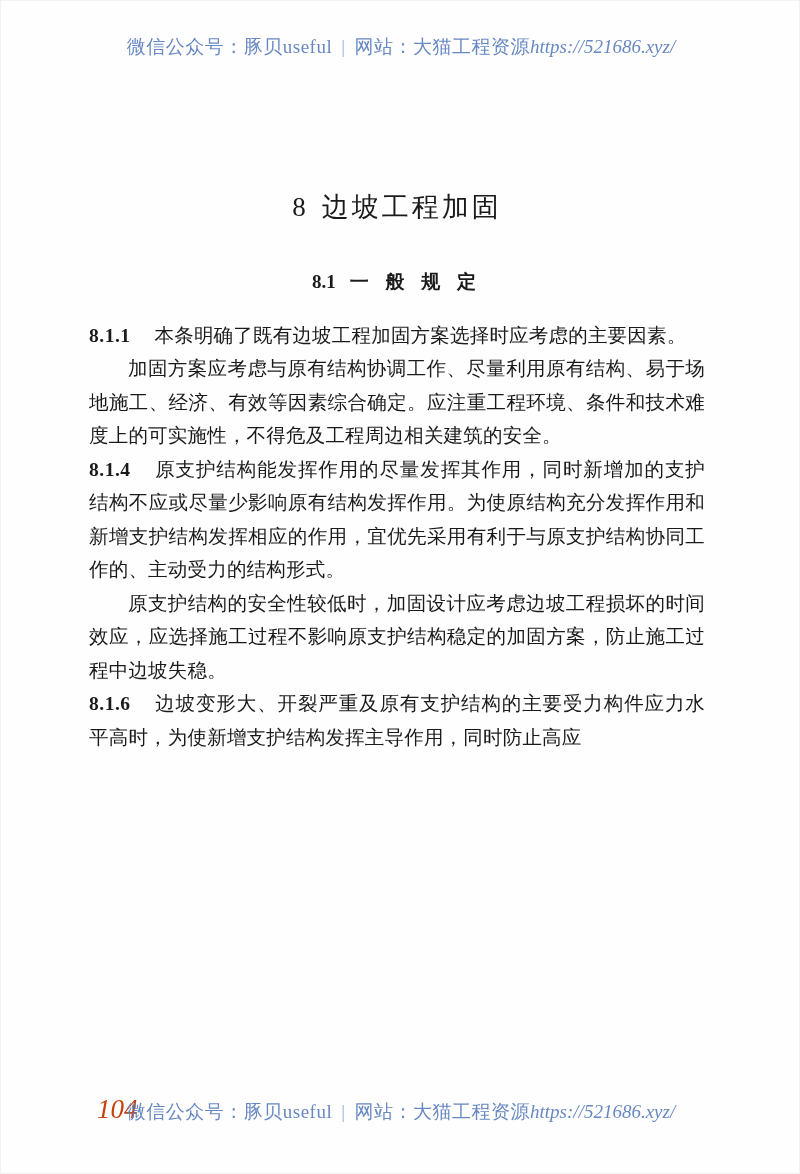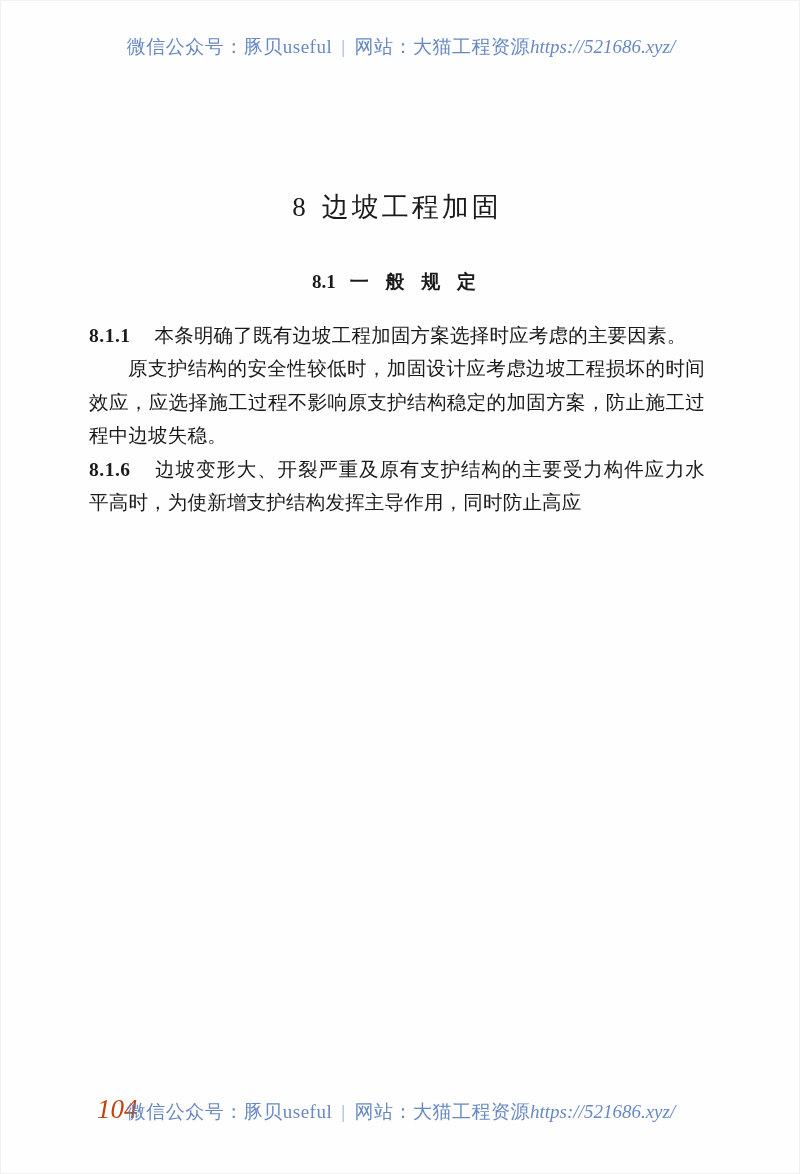--- a/index.html
+++ b/index.html
@@ -134,22 +134,24 @@
       <span class="chapter-num">8</span><span>边坡工程加固</span>
     </h1>
 
     <h2 class="section-title">
       <span class="section-num">8.1</span><span class="section-name">一 般 规 定</span>
     </h2>
 
     <p class="body"><span class="clause-no">8.1.1</span><span>本条明确了既有边坡工程加固方案选择时应考虑的主要因素。</span></p>
 
 
+    <p class="body indent"><span>加固方案应考虑与原有结构协调工作、尽量利用原有结构、易于场地施工、经济、有效等因素综合确定。应注重工程环境、条件和技术难度上的可实施性，不得危及工程周边相关建筑的安全。</span></p>
 
 
+    <p class="body"><span class="clause-no">8.1.4</span><span>原支护结构能发挥作用的尽量发挥其作用，同时新增加的支护结构不应或尽量少影响原有结构发挥作用。为使原结构充分发挥作用和新增支护结构发挥相应的作用，宜优先采用有利于与原支护结构协同工作的、主动受力的结构形式。</span></p>
 
     <p class="body indent"><span>原支护结构的安全性较低时，加固设计应考虑边坡工程损坏的时间效应，应选择施工过程不影响原支护结构稳定的加固方案，防止施工过程中边坡失稳。</span></p>
 
 
     <p class="body"><span class="clause-no">8.1.6</span><span>边坡变形大、开裂严重及原有支护结构的主要受力构件应力水平高时，为使新增支护结构发挥主导作用，同时防止高应</span></p>
 
   </div>
 
   <div class="page-number">104</div>
 

